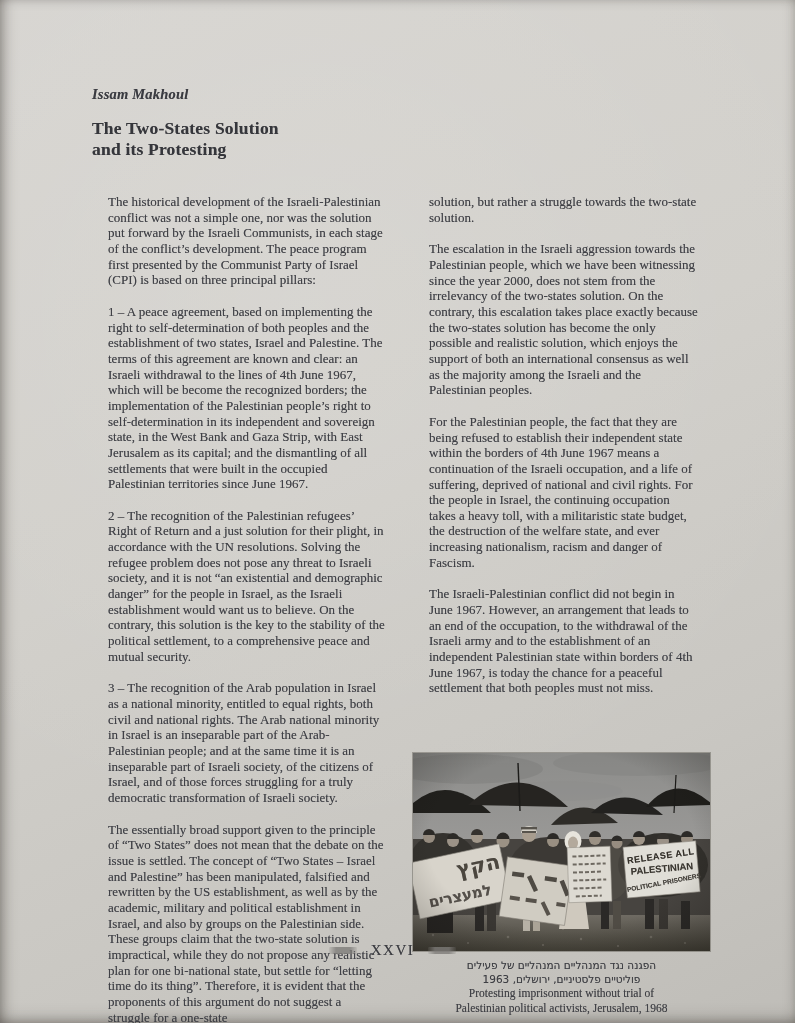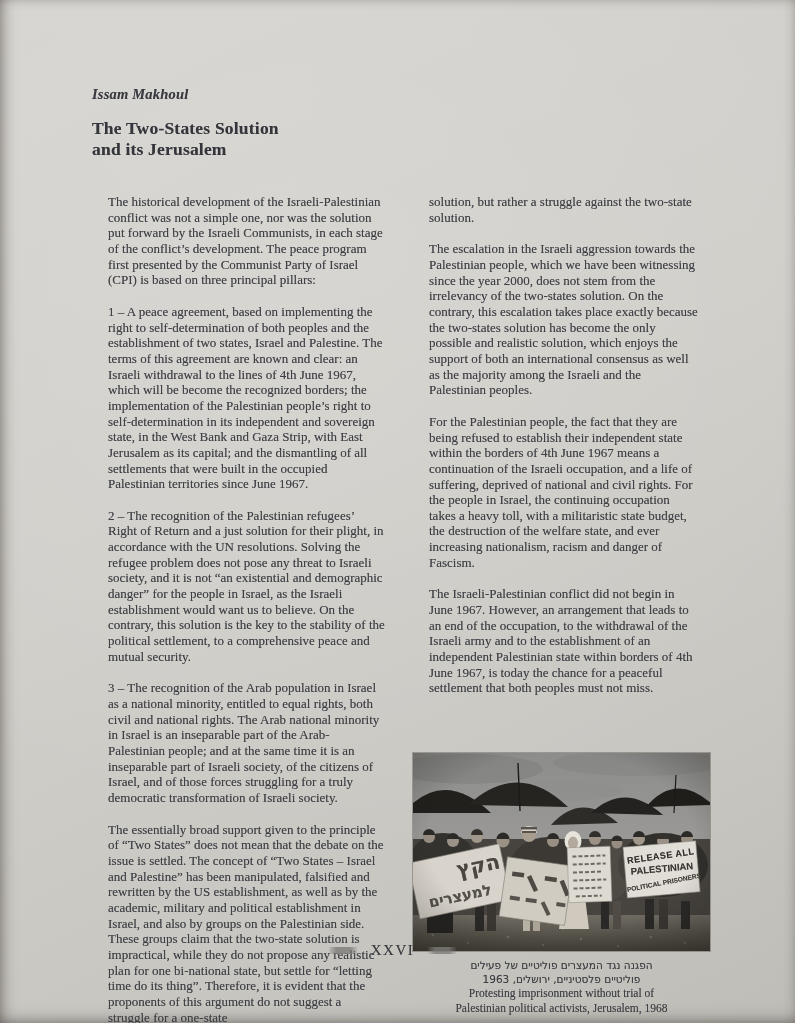--- a/index.html
+++ b/index.html
@@ -59,33 +59,33 @@
   }
 </style>
 </head>
 <body>
 
 <div class="page">
   <div class="content">
 
     <div class="author">Issam Makhoul</div>
 
-    <h1 class="title"><span>The Two-States Solution</span><br><span>and its Jerusalem</span></h1>
+    <h1 class="title"><span>The Two-States Solution</span><br><span>and its Protesting</span></h1>
 
     <div class="columns">
       <div class="col col-left">
         <p>The historical development of the Israeli-Palestinian conflict was not a simple one, nor was the solution put forward by the Israeli Communists, in each stage of the conflict’s development. The peace program first presented by the Communist Party of Israel (CPI) is based on three principal pillars:</p>
         <p>1 – A peace agreement, based on implementing the right to self-determination of both peoples and the establishment of two states, Israel and Palestine. The terms of this agreement are known and clear: an Israeli withdrawal to the lines of 4th June 1967, which will be become the recognized borders; the implementation of the Palestinian people’s right to self-determination in its independent and sovereign state, in the West Bank and Gaza Strip, with East Jerusalem as its capital; and the dismantling of all settlements that were built in the occupied Palestinian territories since June 1967.</p>
         <p>2 – The recognition of the Palestinian refugees’ Right of Return and a just solution for their plight, in accordance with the UN resolutions. Solving the refugee problem does not pose any threat to Israeli society, and it is not “an existential and demographic danger” for the people in Israel, as the Israeli establishment would want us to believe. On the contrary, this solution is the key to the stability of the political settlement, to a comprehensive peace and mutual security.</p>
         <p>3 – The recognition of the Arab population in Israel as a national minority, entitled to equal rights, both civil and national rights. The Arab national minority in Israel is an inseparable part of the Arab-Palestinian people; and at the same time it is an inseparable part of Israeli society, of the citizens of Israel, and of those forces struggling for a truly democratic transformation of Israeli society.</p>
         <p>The essentially broad support given to the principle of “Two States” does not mean that the debate on the issue is settled. The concept of “Two States – Israel and Palestine” has been manipulated, falsified and rewritten by the US establishment, as well as by the academic, military and political establishment in Israel, and also by groups on the Palestinian side. These groups claim that the two-state solution is impractical, while they do not propose any realistic plan for one bi-national state, but settle for “letting time do its thing”. Therefore, it is evident that the proponents of this argument do not suggest a struggle for a one-state</p>
       </div>
 
       <div class="col col-right">
-        <p>solution, but rather a struggle against the two-state solution.</p>
+        <p>solution, but rather a struggle towards the two-state solution.</p>
         <p>The escalation in the Israeli aggression towards the Palestinian people, which we have been witnessing since the year 2000, does not stem from the irrelevancy of the two-states solution. On the contrary, this escalation takes place exactly because the two-states solution has become the only possible and realistic solution, which enjoys the support of both an international consensus as well as the majority among the Israeli and the Palestinian peoples.</p>
         <p>For the Palestinian people, the fact that they are being refused to establish their independent state within the borders of 4th June 1967 means a continuation of the Israeli occupation, and a life of suffering, deprived of national and civil rights. For the people in Israel, the continuing occupation takes a heavy toll, with a militaristic state budget, the destruction of the welfare state, and ever increasing nationalism, racism and danger of Fascism.</p>
         <p>The Israeli-Palestinian conflict did not begin in June 1967. However, an arrangement that leads to an end of the occupation, to the withdrawal of the Israeli army and to the establishment of an independent Palestinian state within borders of 4th June 1967, is today the chance for a peaceful settlement that both peoples must not miss.</p>
 
         <figure class="photo-fig">
           <svg class="photo-frame" viewBox="0 0 297 198" xmlns="http://www.w3.org/2000/svg">
             <defs>
               <linearGradient id="sky" x1="0" y1="0" x2="0" y2="1">
                 <stop offset="0" stop-color="#8d8d8b"></stop>
                 <stop offset="0.55" stop-color="#9c9b99"></stop>
@@ -201,21 +201,21 @@
               <rect x="212" y="91" width="73" height="51" fill="#e0ded7" stroke="#8a867e" stroke-width="0.6"></rect>
               <text x="249" y="106" text-anchor="middle" font-family="Liberation Sans, sans-serif" font-weight="bold" font-size="9" letter-spacing="0.5" fill="#332f28" transform="rotate(-3 249 106)">RELEASE ALL</text>
               <text x="249" y="119" text-anchor="middle" font-family="Liberation Sans, sans-serif" font-weight="bold" font-size="9.5" fill="#3a362f">PALESTINIAN</text>
               <text x="250" y="132" text-anchor="middle" font-family="Liberation Sans, sans-serif" font-weight="bold" font-size="6.6" fill="#45413a" transform="rotate(-6 250 132)">POLITICAL PRISONERS</text>
             </g>
 
             <rect width="297" height="198" fill="url(#vig)"></rect>
           </svg>
 
           <figcaption>
-            <div class="cap-he">הפגנה נגד המעצרים פוליטיים של פעילים</div>
+            <div class="cap-he">הפגנה נגד המנהליים המנהליים של פעילים</div>
             <div class="cap-he">פוליטיים פלסטיניים, ירושלים, 1963</div>
             <div class="cap-en">Protesting imprisonment without trial of</div>
             <div class="cap-en">Palestinian political activists, Jerusalem, 1968</div>
           </figcaption>
         </figure>
       </div>
     </div>
   </div>
 
   <div class="footer">

